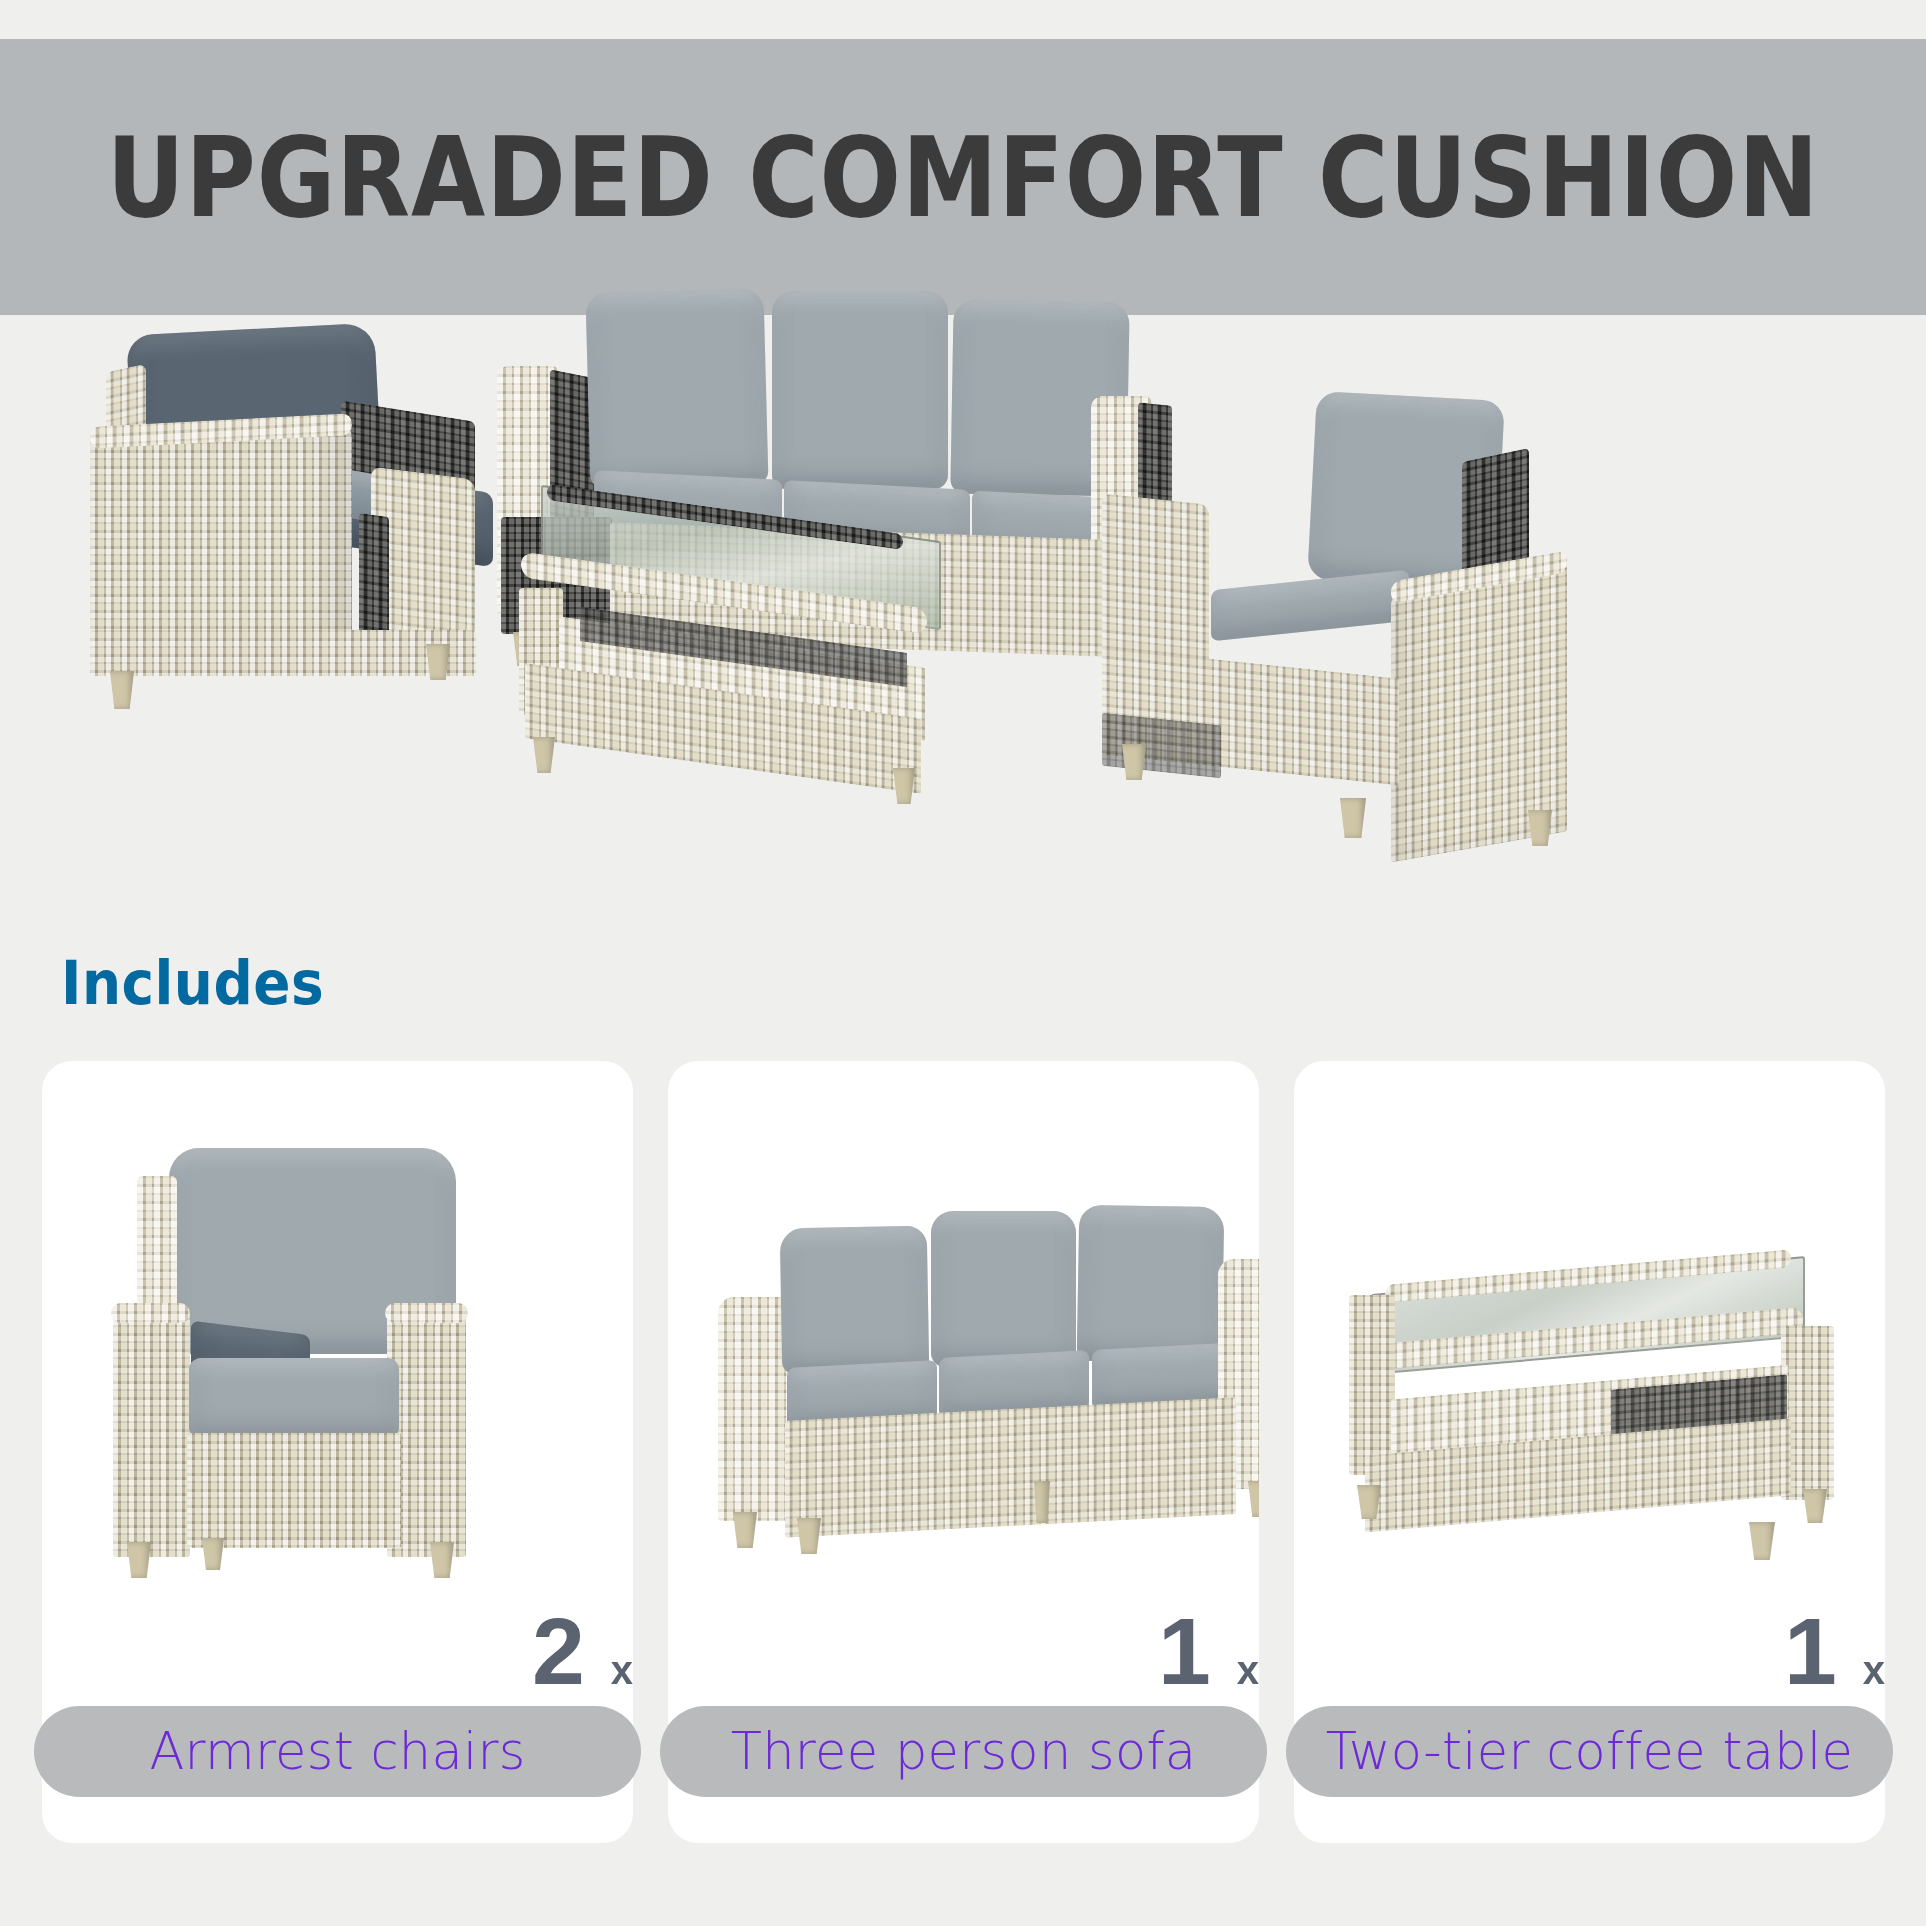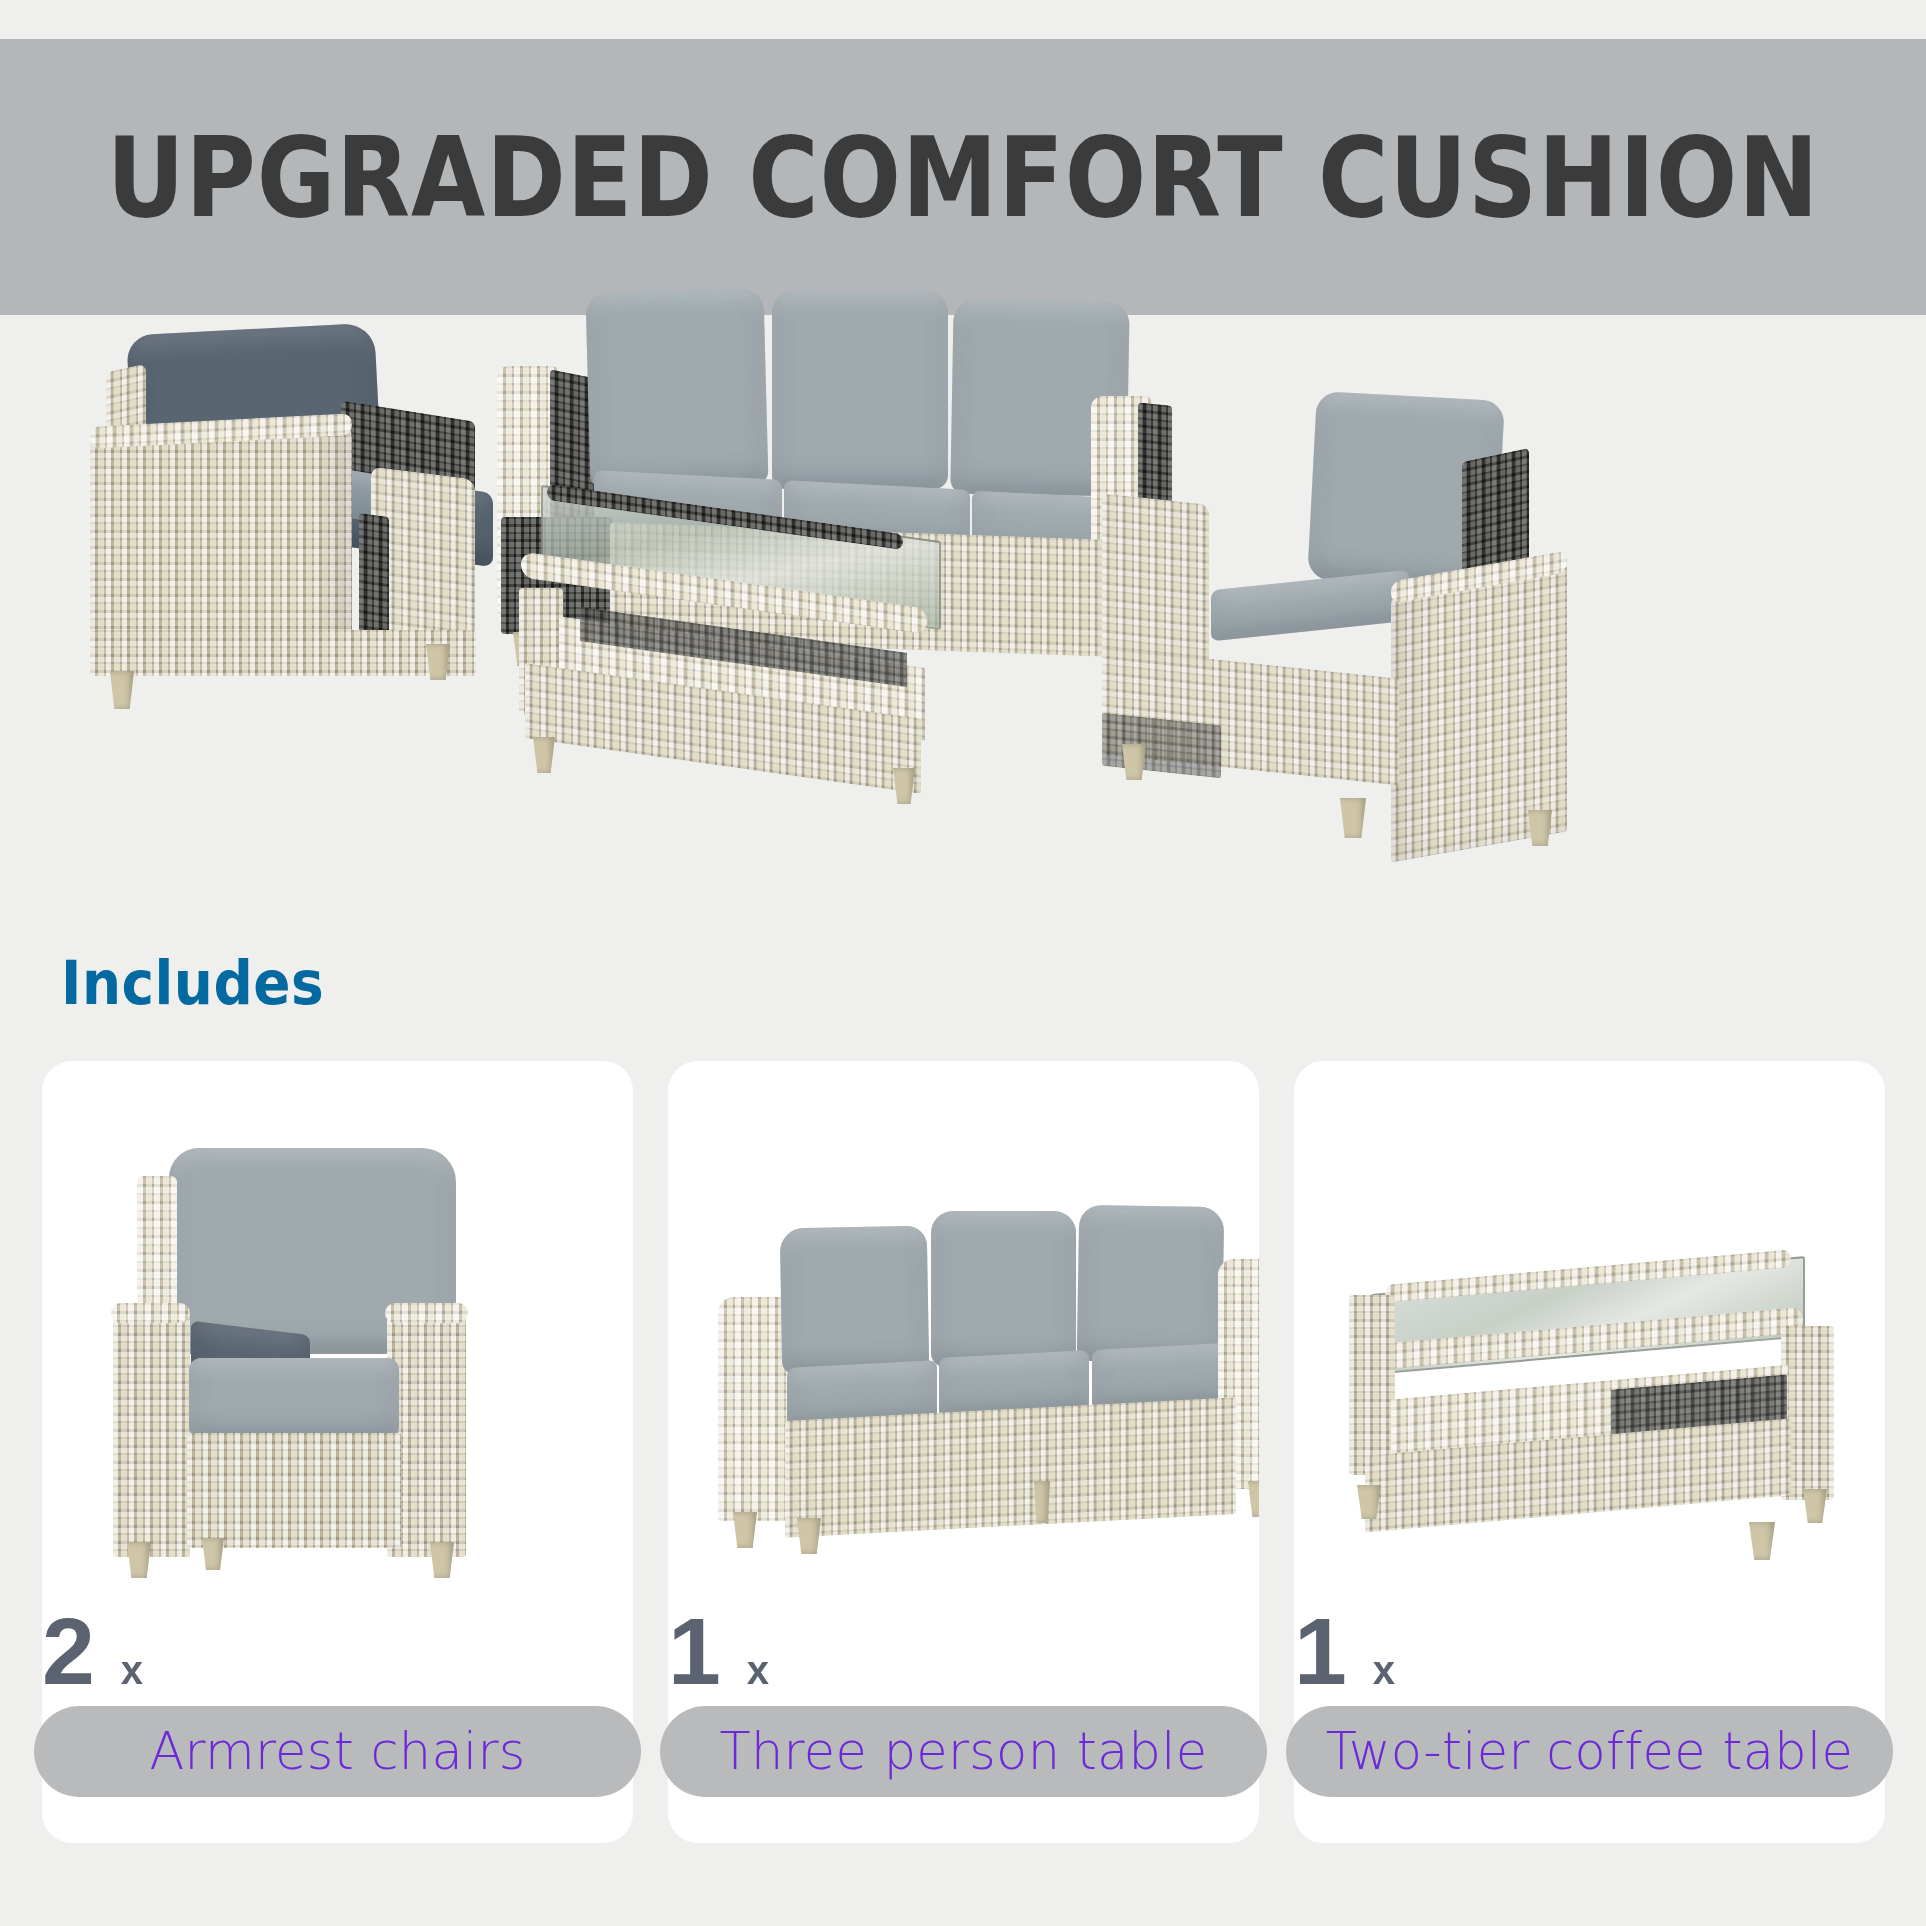--- a/index.html
+++ b/index.html
@@ -160,21 +160,21 @@
     right: 0;
     height: 535px;
     overflow: hidden;
     border-radius: 30px 30px 0 0;
   }
   .card-qty {
     position: absolute;
     left: 0;
     right: 0;
     top: 543px;
-    text-align: left;
+    text-align: right;
     line-height: 1;
     white-space: nowrap;
   }
   .qty-num {
     font-family: "Liberation Sans", sans-serif;
     font-weight: bold;
     font-size: 95px;
     color: #5c6370;
     vertical-align: baseline;
   }
@@ -358,21 +358,21 @@
 
       <div class="leg" style="left:65px; top:451px; width:24px; height:36px; clip-path:polygon(0 0,100% 0,82% 100%,18% 100%);"></div>
       <div class="leg" style="left:129px; top:457px; width:24px; height:36px; clip-path:polygon(0 0,100% 0,82% 100%,18% 100%);"></div>
       <div class="leg" style="left:366px; top:420px; width:16px; height:42px; clip-path:polygon(0 0,100% 0,84% 100%,16% 100%);"></div>
       <div class="leg" style="left:580px; top:420px; width:24px; height:36px; clip-path:polygon(0 0,100% 0,82% 100%,18% 100%);"></div>
     </div>
     <div class="card-qty">
       <span class="qty-num">1</span><span class="qty-x">x</span>
     </div>
     <div class="card-pill">
-      <span class="pill-label">Three person table</span>
+      <span class="pill-label">Three person sofa</span>
     </div>
   </div>
 
   <div class="card">
     <div class="card-art">
 
       <div class="glass" style="left:77px; top:214px; width:430px; height:77px; transform:skewY(-5deg); border-radius:3px;"></div>
 
       <div class="wicker-cream" style="position:absolute; left:91px; top:206px; width:406px; height:18px; border-radius:9px; transform:skewY(-5deg);"></div>
 

